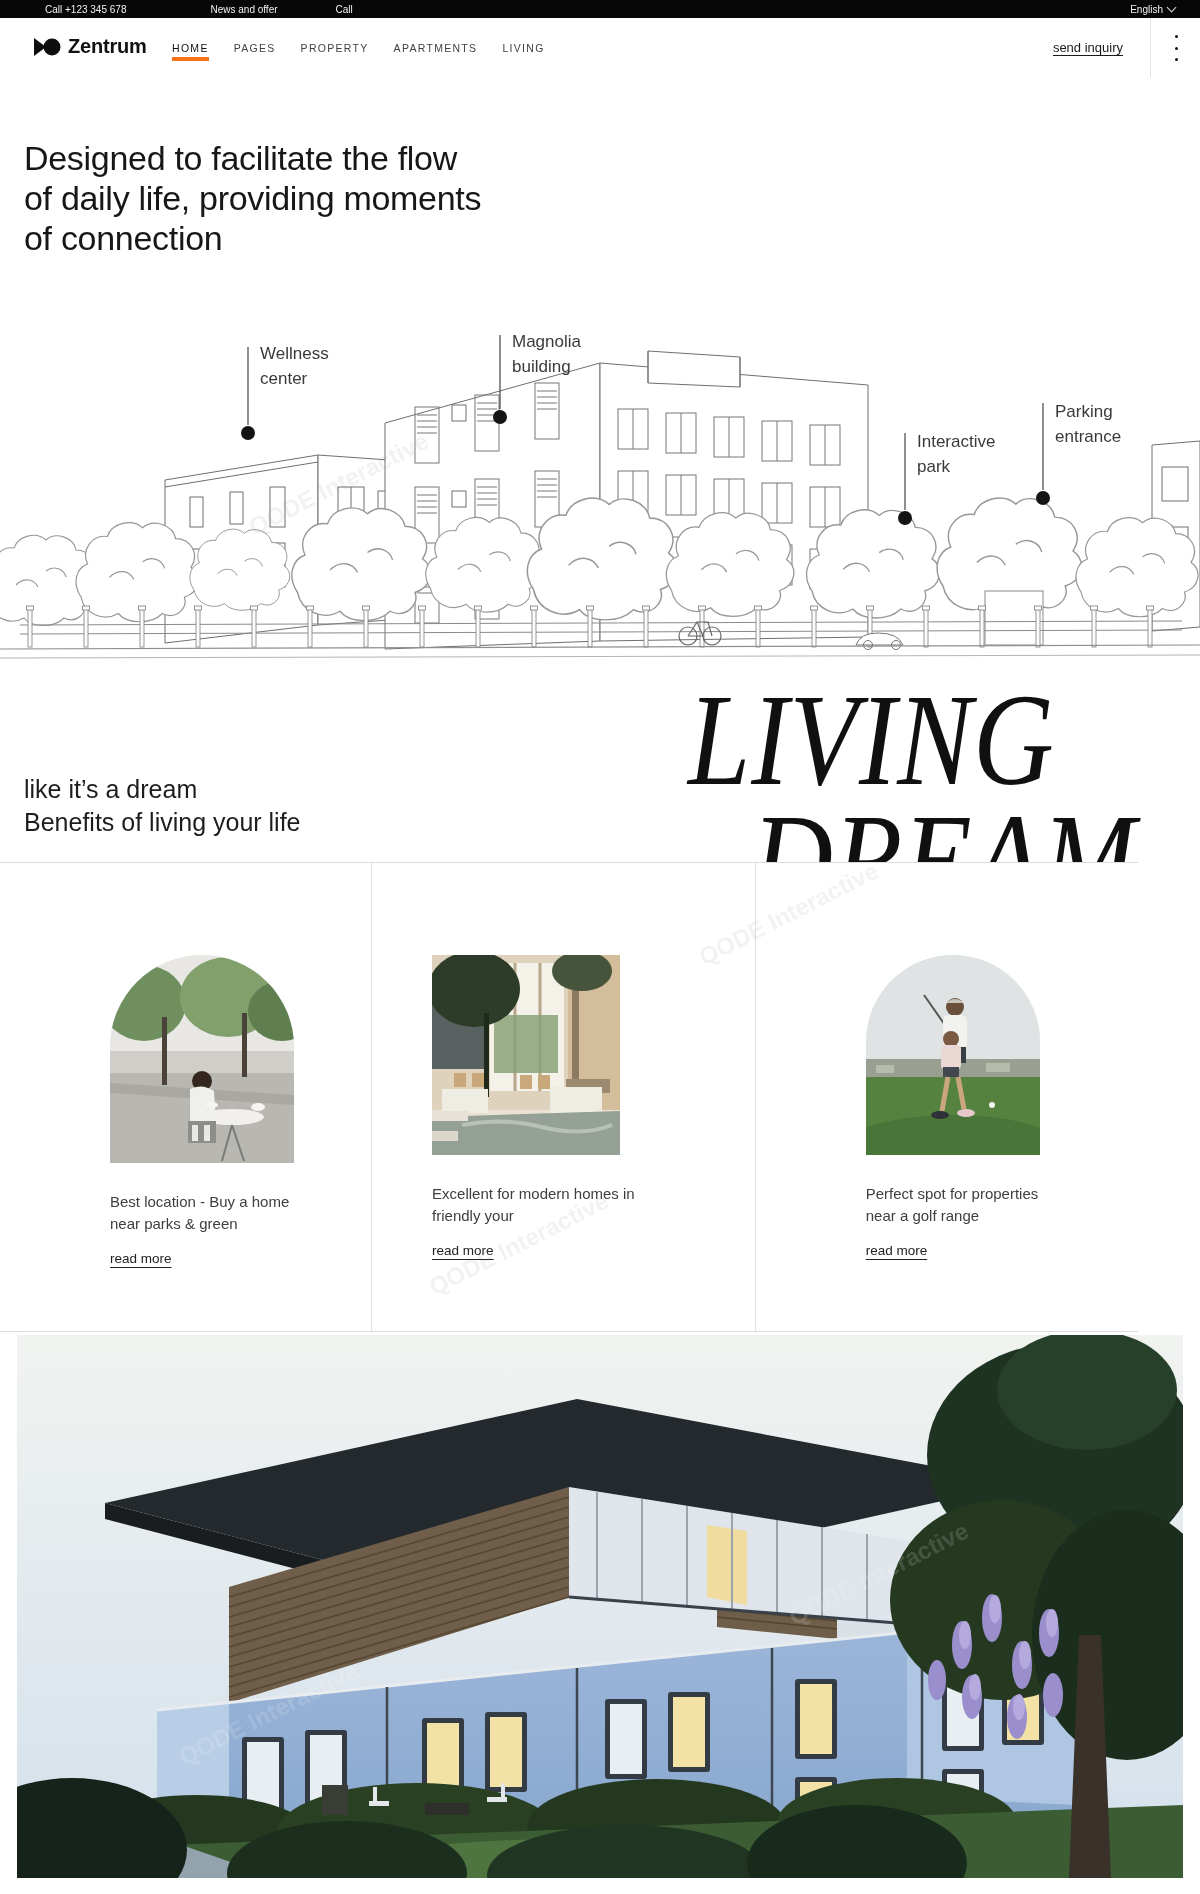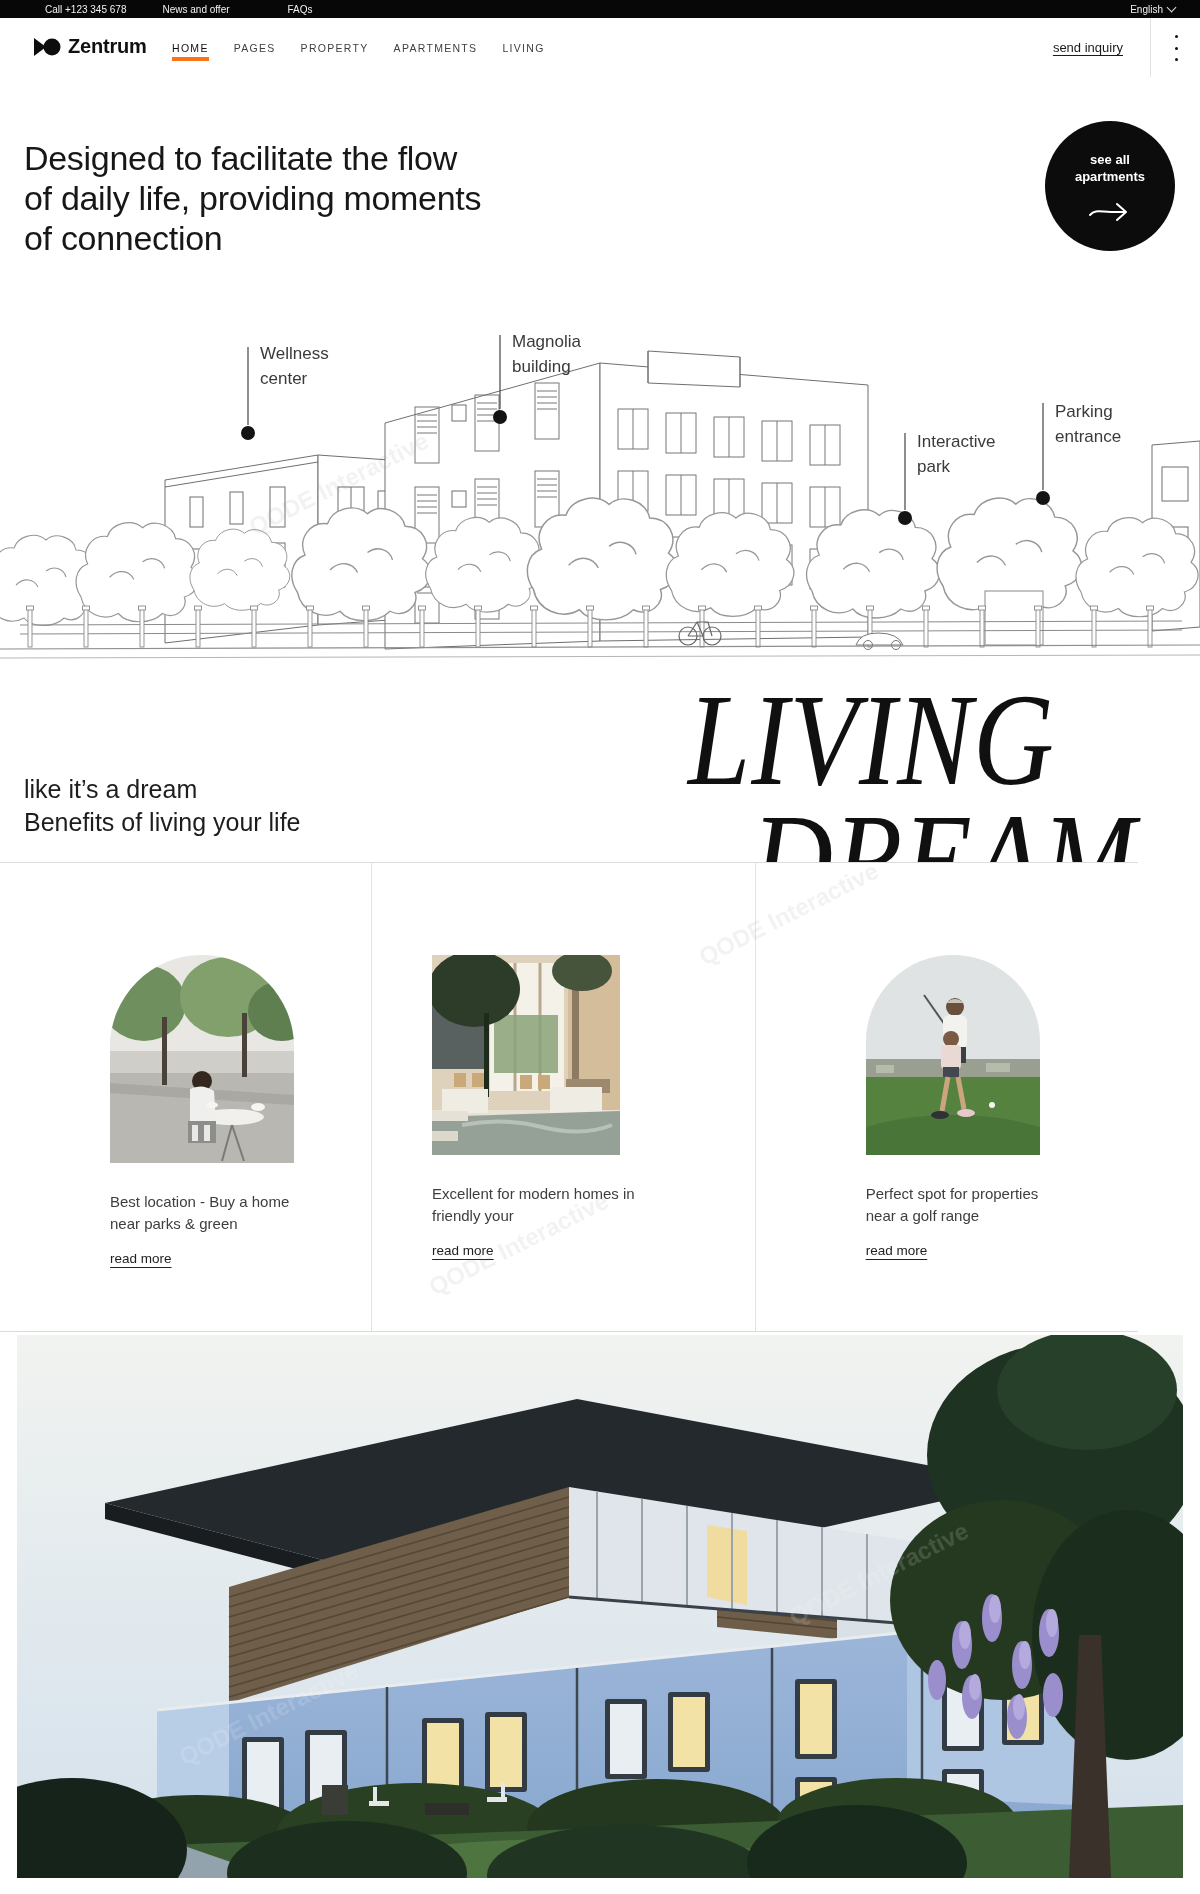--- a/index.html
+++ b/index.html
@@ -3,21 +3,21 @@
 <meta charset="utf-8">
 <style>
   html,body{margin:0;padding:0;background:#fff;}
   .page{position:relative;width:1200px;height:1894px;background:#fff;overflow:hidden;
         font-family:"Liberation Sans",sans-serif;color:#1c1c1c;}
   
   .topbar{position:absolute;top:0;left:0;width:1200px;height:18px;background:#070707;
           display:flex;align-items:center;font-size:10px;color:#f2f2f2;}
   .tb-item{margin-left:22px;cursor:pointer;}
   .tb-item:first-child{margin-left:45px;}
-  .tb-news{margin-left:36px;}
+  .tb-news{margin-left:84px;}
   .tb-faqs{margin-left:58px;}
   .tb-lang{position:absolute;right:25px;top:0;height:18px;display:flex;align-items:center;gap:5px;cursor:pointer;}
   .chev{width:6px;height:6px;border-right:1px solid #ddd;border-bottom:1px solid #ddd;
         transform:rotate(45deg);margin-top:-3px;}
   
   .nav{position:absolute;top:18px;left:0;width:1200px;height:59px;background:#fff;margin-left:9px;}
   .brand{position:absolute;left:24px;top:17px;display:flex;align-items:center;gap:7px;cursor:pointer;}
   .brand-name{font-size:20px;font-weight:600;letter-spacing:-0.2px;color:#111;}
   .menu{position:absolute;left:163px;top:24px;display:flex;gap:25px;}
   .menu-item{font-size:10.5px;letter-spacing:1.3px;color:#3f3f3f;padding-bottom:3px;cursor:pointer;}
@@ -67,21 +67,21 @@
       white-space:nowrap;pointer-events:none;font-weight:600;}
 </style>
 </head>
 <body>
 
 <div class="page">
 
   <div class="topbar">
     <span class="tb-item">Call +123 345 678</span>
     <span class="tb-item tb-news">News and offer</span>
-    <span class="tb-item tb-faqs">FAQs</span>
+    <span class="tb-item tb-faqs">Call</span>
     <span class="tb-lang">
       <span>English</span>
       <span class="chev"></span>
     </span>
   </div>
 
   <div class="nav">
     <div class="brand">
       <svg width="28" height="20" viewBox="0 0 28 20">
         <path d="M1,1 L13,10 L1,19 Z" fill="#0d0d0d"></path>
@@ -104,28 +104,20 @@
         <span></span>
       </div>
   </div>
 
   <h1 class="hero-heading">
     <span style="display:block">Designed to facilitate the flow</span>
     <span style="display:block">of daily life, providing moments</span>
     <span style="display:block">of connection</span>
   </h1>
 
-  <div class="cta-circle">
-    <span class="t">see all</span>
-    <span class="t">apartments</span>
-    <svg class="cta-arrow" width="46" height="24" viewBox="0 0 46 24">
-      <path d="M3,18 C8,12 14,15 24,15 L38,15" stroke="#fff" stroke-width="2" fill="none" stroke-linecap="round"></path>
-      <path d="M30,7 L39,15 L30,23" stroke="#fff" stroke-width="2" fill="none" stroke-linecap="round" stroke-linejoin="round"></path>
-    </svg>
-  </div>
 
   <div class="illu">
   <svg width="1200" height="370" viewBox="0 0 1200 370">
     <defs>
       <path id="tr" d="M10,70 C2,58 5,44 16,40 C10,27 20,13 34,15 C38,3 56,-2 66,7 C76,-2 94,5 96,17 C110,17 118,31 110,43 C121,51 117,66 104,70 C108,80 96,91 84,85 C74,95 52,95 44,85 C30,93 13,85 10,70 Z
                M36,52 C44,44 54,46 58,54 M66,38 C74,32 84,36 86,44" fill="#ffffff" stroke="#979797" stroke-width="1.1"></path>
       <g id="fp">
         <rect x="-2" y="314" width="4" height="38" fill="#fdfdfd" stroke="#8a8a8a" stroke-width="0.9"></rect>
         <rect x="-3.5" y="311" width="7" height="4" fill="#fdfdfd" stroke="#8a8a8a" stroke-width="0.9"></rect>
       </g>

